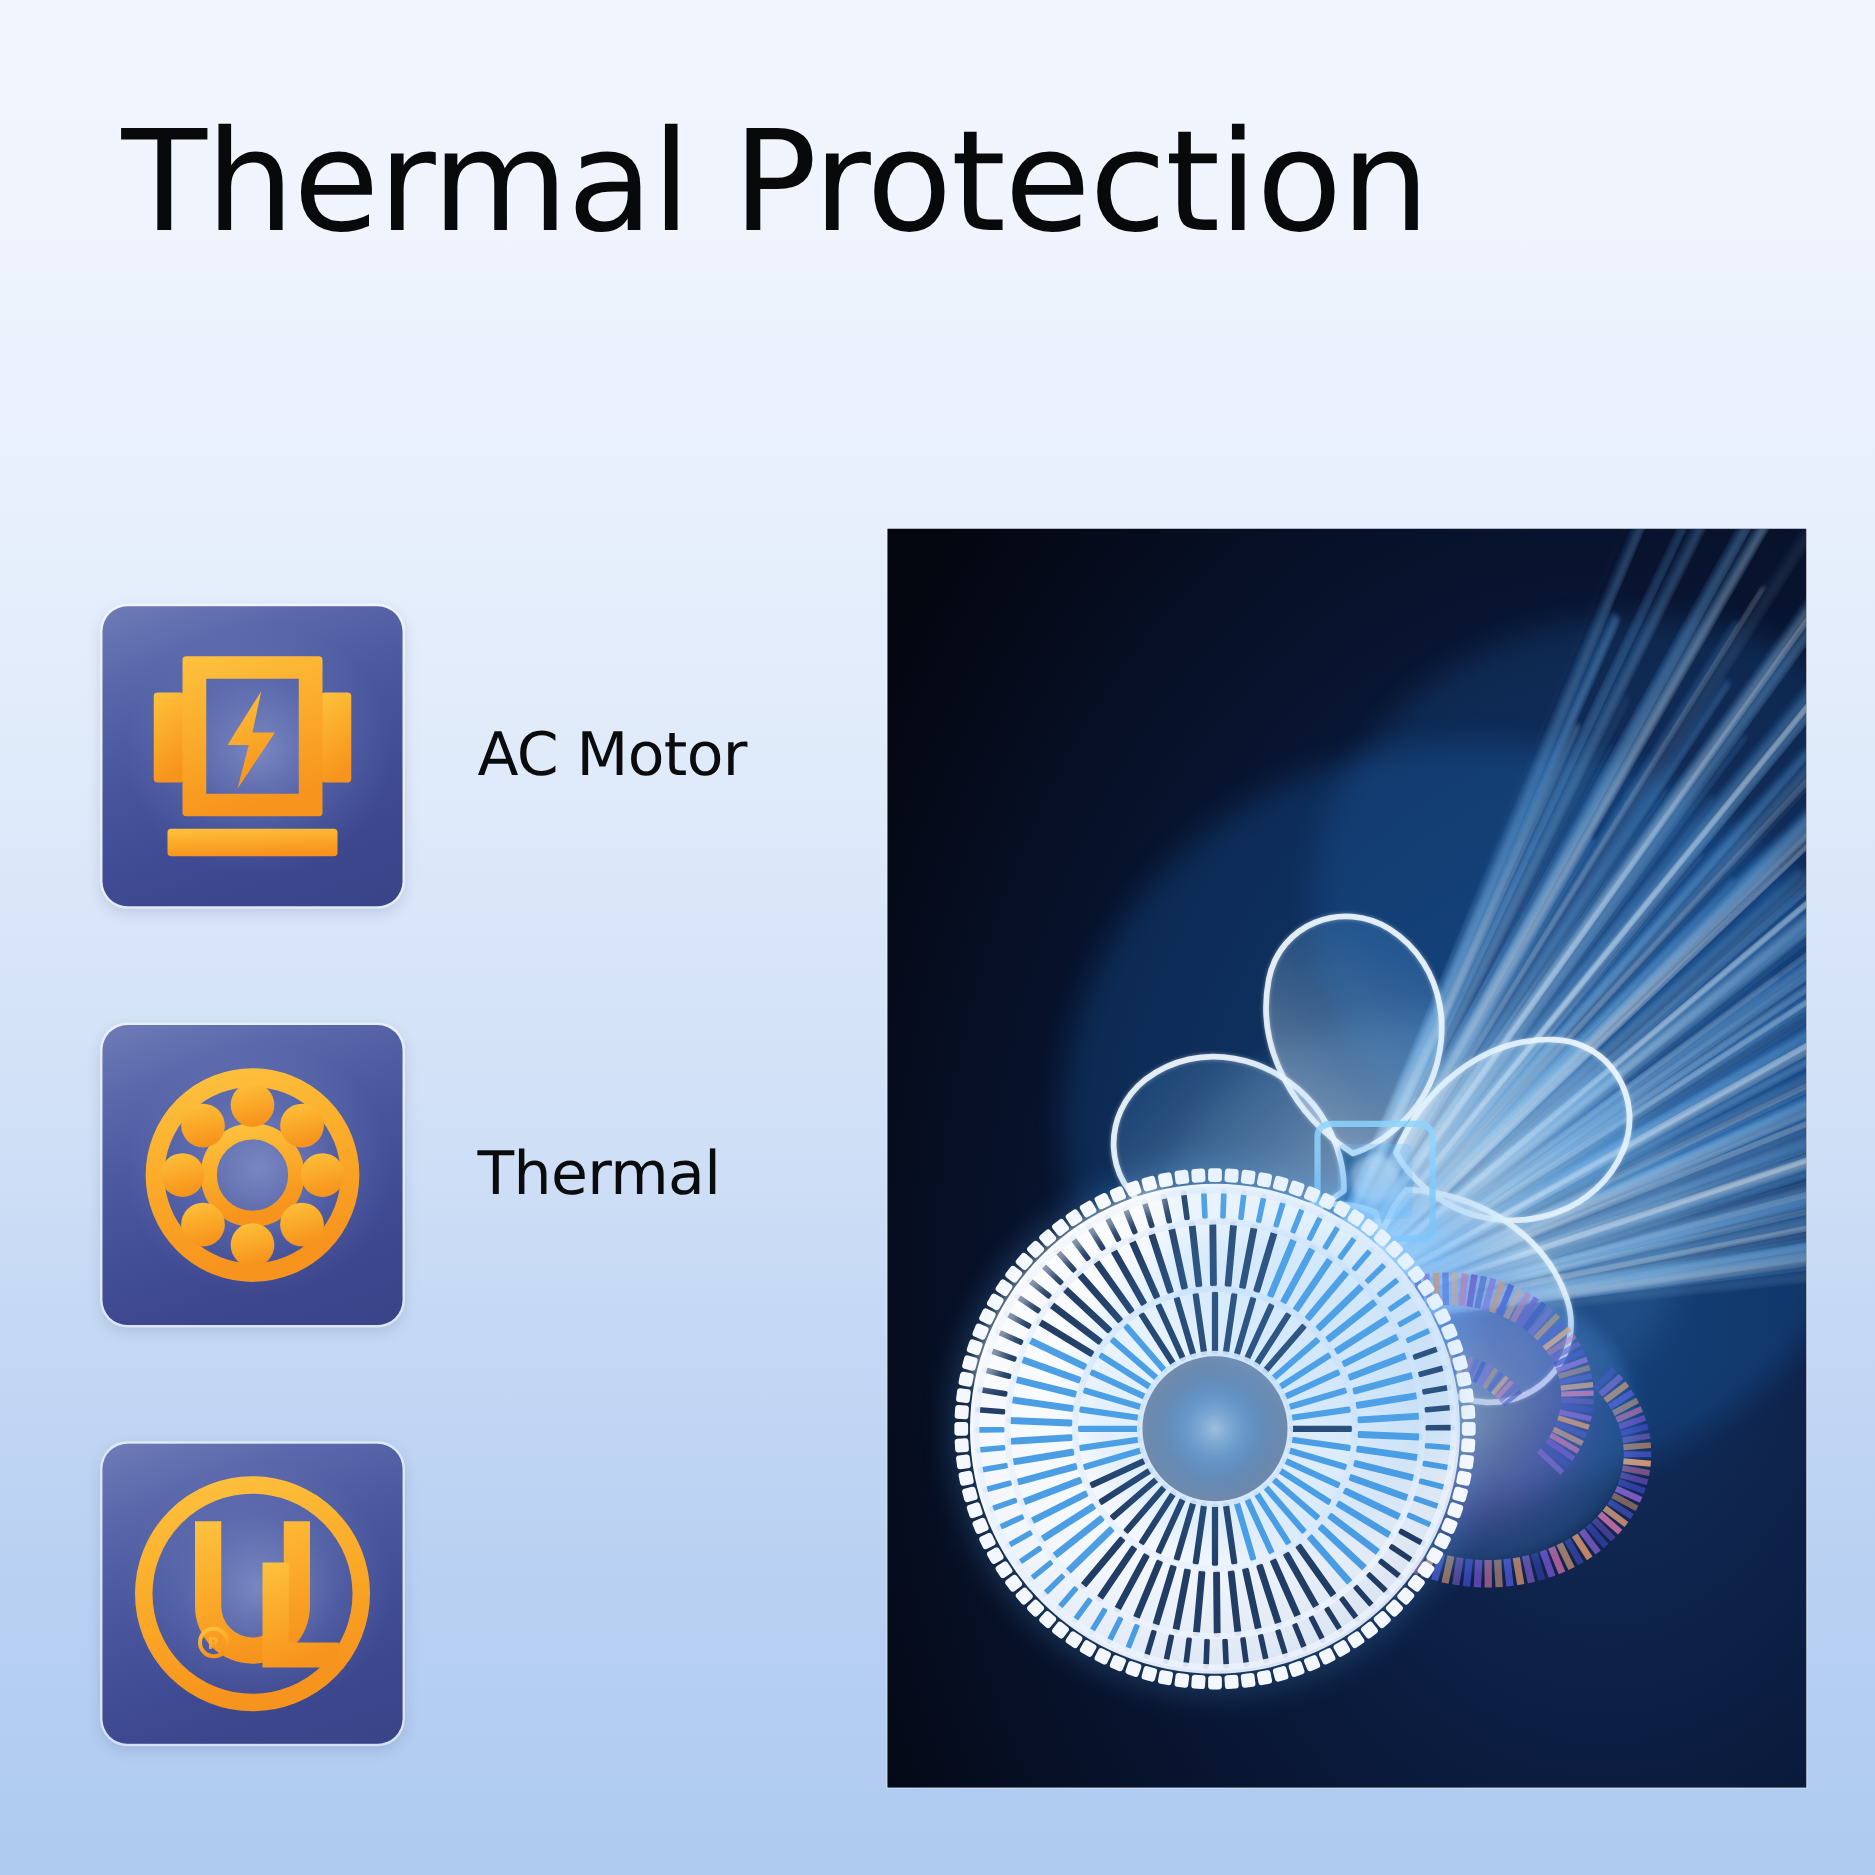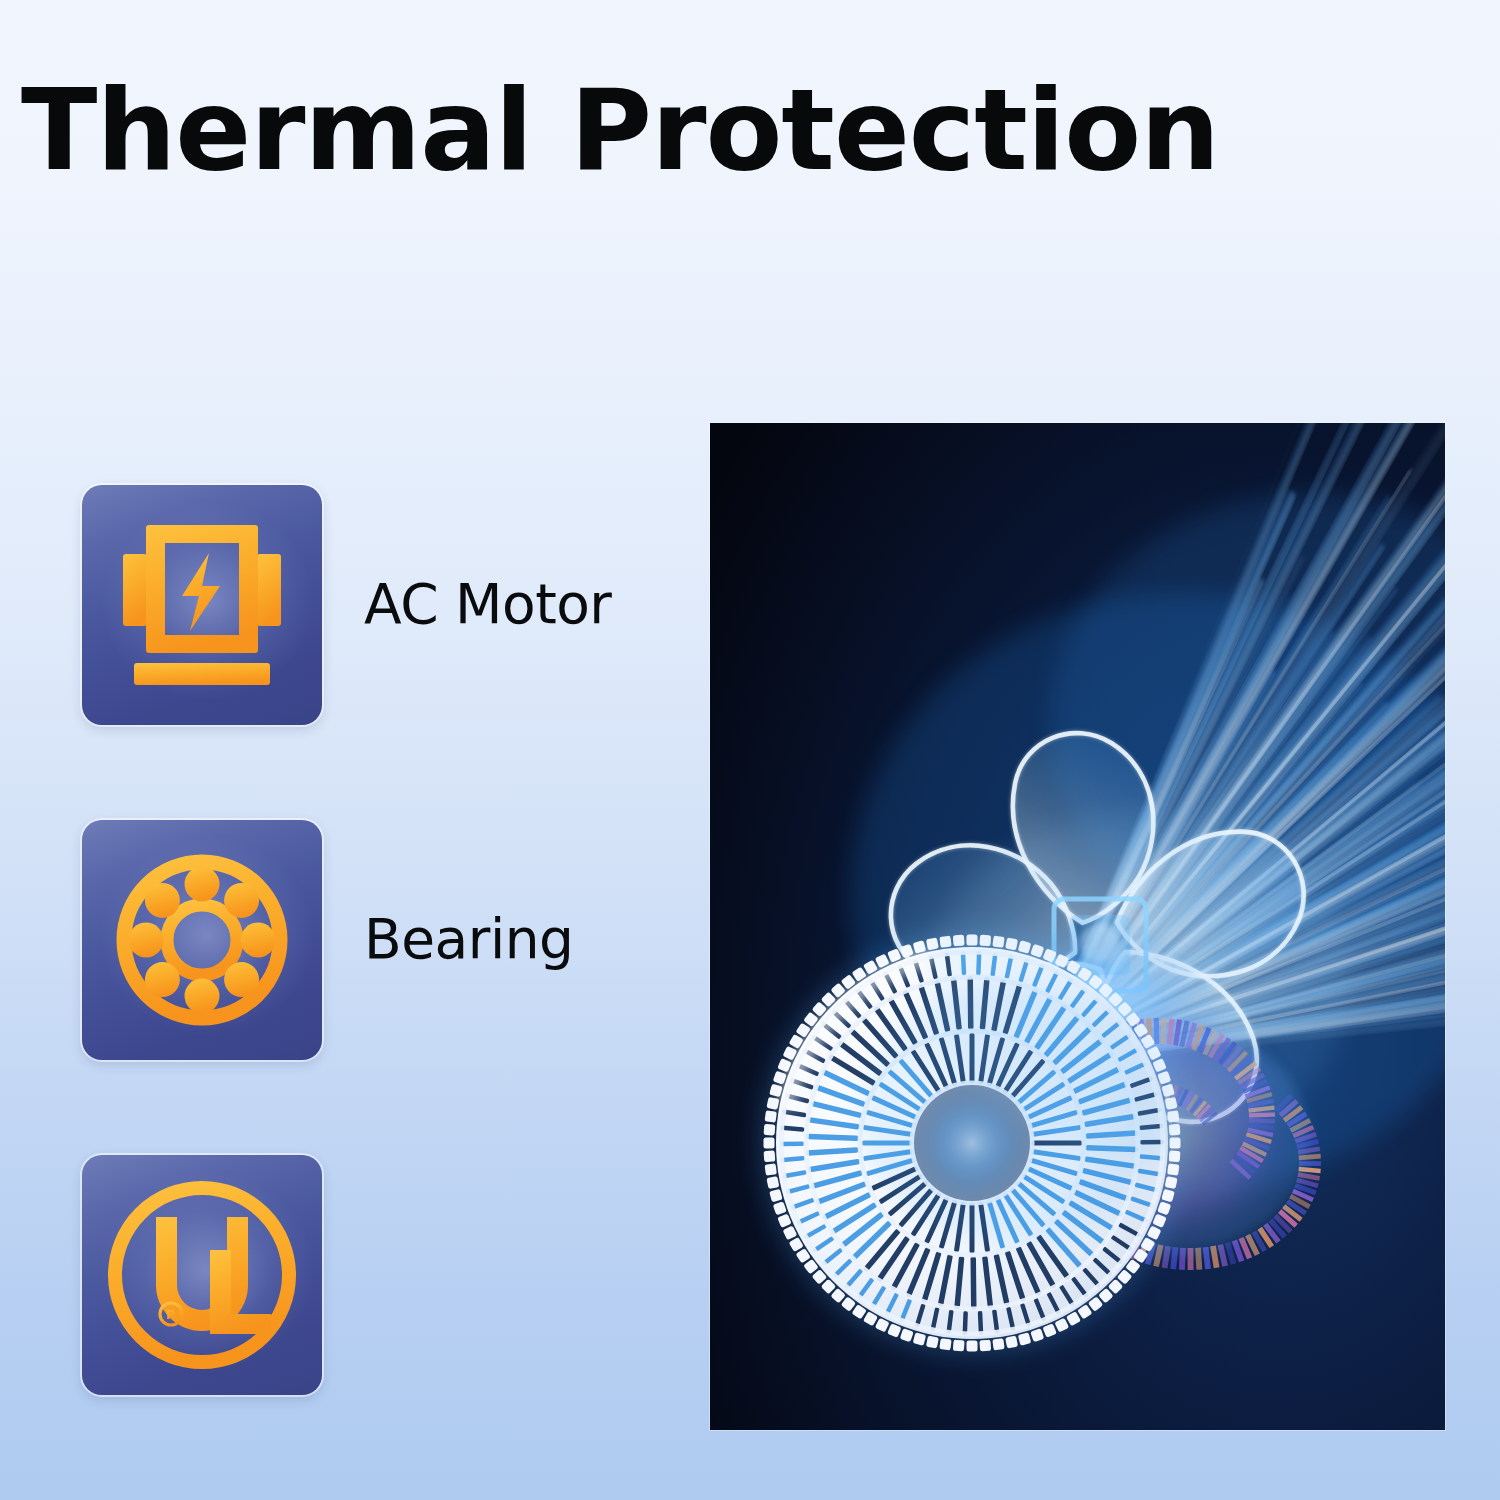--- a/index.html
+++ b/index.html
@@ -20,25 +20,25 @@
         #dfeafa 42%,
         #d2e1f7 58%,
         #c4d8f4 72%,
         #b8d0f2 85%,
         #aecbf0 100%);
   }
 
   
   #title {
     position:absolute;
-    left:0; top:72px;
+    left:0; top:88px;
     width:1240px;
     text-align:center;
     font-family:"DejaVu Sans", sans-serif;
-    font-weight:bold;
+    font-weight:normal;
     font-size:112px;
     letter-spacing:-1px;
     color:#08090b;
     line-height:1.05;
     white-space:nowrap;
   }
 
   
   #features {
     position:absolute;
@@ -75,23 +75,23 @@
     position:absolute; inset:0;
     background:radial-gradient(ellipse 62% 58% at 52% 48%,
         rgba(162,176,224,0.55) 0%,
         rgba(130,145,205,0.22) 42%,
         rgba(60,72,140,0) 72%);
     pointer-events:none;
   }
   .tile svg { position:relative; z-index:2; display:block; }
 
   .flabel {
-    margin-left:42px;
+    margin-left:60px;
     font-family:"DejaVu Sans", sans-serif;
-    font-size:55px;
+    font-size:48px;
     line-height:1.16;
     color:#0a0b0d;
     letter-spacing:-0.5px;
   }
   .flabel span { display:block; }
 
   
   #panel {
     position:absolute;
     left:710px; top:423px;
@@ -164,21 +164,21 @@
               <circle cx="159.6" cy="159.6" r="17.5"></circle>
               <circle cx="120" cy="176" r="17.5"></circle>
               <circle cx="80.4" cy="159.6" r="17.5"></circle>
               <circle cx="64" cy="120" r="17.5"></circle>
               <circle cx="80.4" cy="80.4" r="17.5"></circle>
             </g>
           </svg>
         </span>
       </div>
       <div class="flabel">
-        <span>Bearing</span>
+        <span>Thermal</span>
       </div>
     </div>
 
     <div class="feature">
       <div class="tile">
         <span>
           <svg width="240" height="240" viewBox="0 0 240 240">
             <defs>
               <linearGradient id="or3" x1="0" y1="0" x2="0.25" y2="1">
                 <stop offset="0" stop-color="#FDC23F"></stop>

